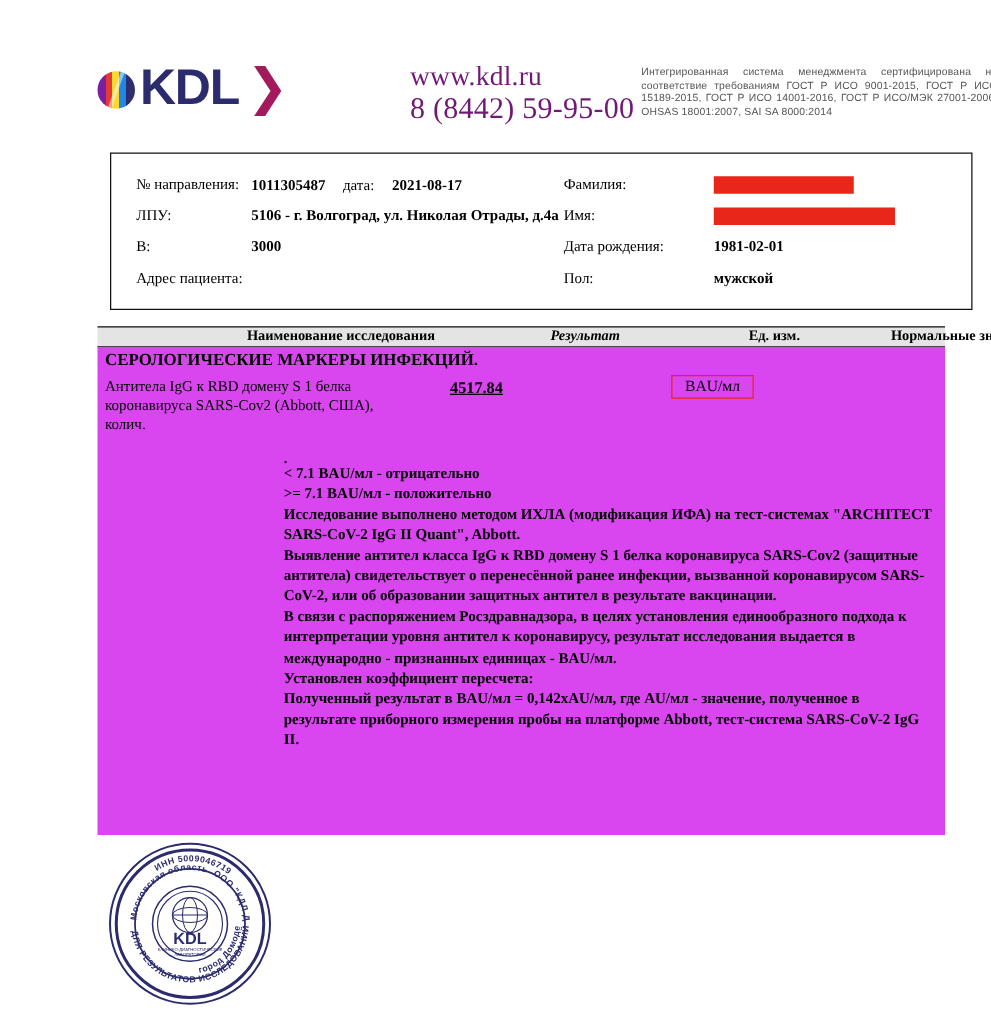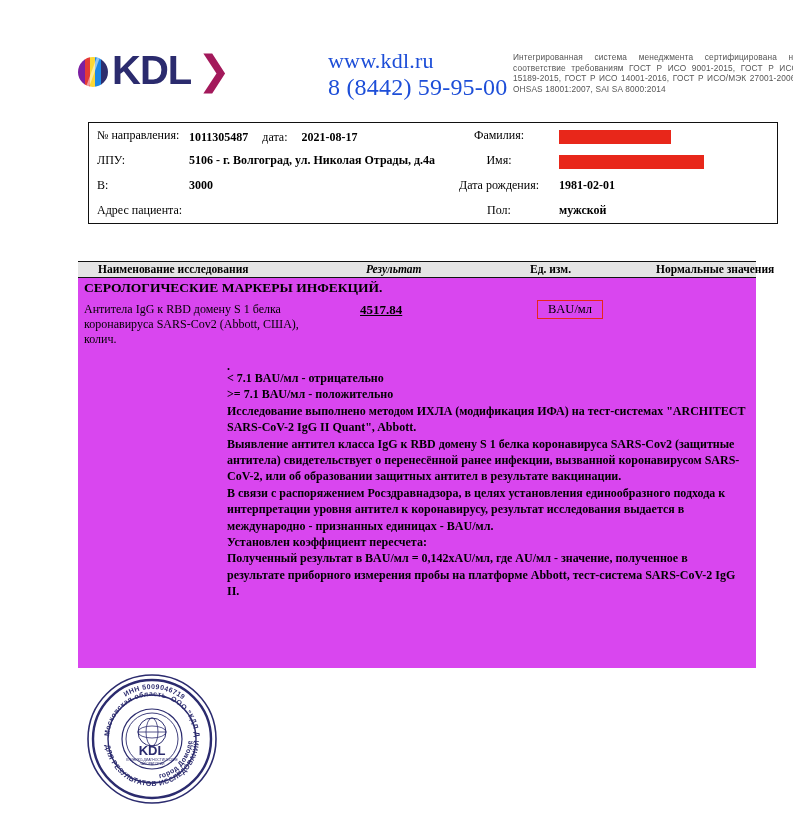--- a/index.html
+++ b/index.html
@@ -77,21 +77,21 @@
     margin-left: 6px;
     margin-right: 4px;
     font-weight: normal;
     line-height: 38px;
   }
   .contact {
     position: absolute;
     left: 250px;
     top: 0px;
     font-family: "Liberation Serif", serif;
-    color: #1d4ed8;
+    color: #701a75;
   }
   .contact .site {
     font-size: 22px;
     line-height: 26px;
     letter-spacing: .2px;
   }
   .contact .phone {
     font-size: 24px;
     line-height: 26px;
     letter-spacing: .2px;
@@ -110,38 +110,38 @@
   }
 
   
   .patient-box {
     position: absolute;
     left: 88px;
     top: 122px;
     width: 690px;
     border: 1px solid #111;
     box-sizing: border-box;
-    padding: 0;
+    padding: 12px;
   }
   .patient-box .row {
     display: flex;
     height: 25px;
     align-items: center;
   }
   .p-label {
     font-size: 12px;
     font-weight: normal;
   }
   .p-val {
     font-size: 12px;
     font-weight: bold;
   }
   .col-a { width: 100px; padding-left: 8px; box-sizing: border-box; }
   .col-b { width: 250px; }
-  .col-c { width: 120px; text-align: center; }
+  .col-c { width: 120px; }
   .col-d { flex: 1; position: relative; }
   .redact {
     display: inline-block;
     height: 14px;
     background: #e8271a;
     vertical-align: middle;
   }
   .redact.r1 { width: 112px; }
   .redact.r2 { width: 145px; }
 
@@ -155,21 +155,21 @@
     background: #e4e4e4;
     border-top: 1px solid #111;
     border-bottom: 1px solid #111;
     box-sizing: border-box;
   }
   .table-head .th {
     position: absolute;
     top: 1px;
     font-size: 11.5px;
     font-weight: bold;
-    text-align: left;
+    text-align: right;
   }
   .th-name { left: 20px; width: 250px; }
   .th-res  { left: 288px; width: 130px; font-style: italic; }
   .th-unit { left: 452px; width: 110px; }
   .th-norm { left: 578px; width: 175px; }
 
   .results-body {
     position: absolute;
     left: 78px;
     top: 278px;

